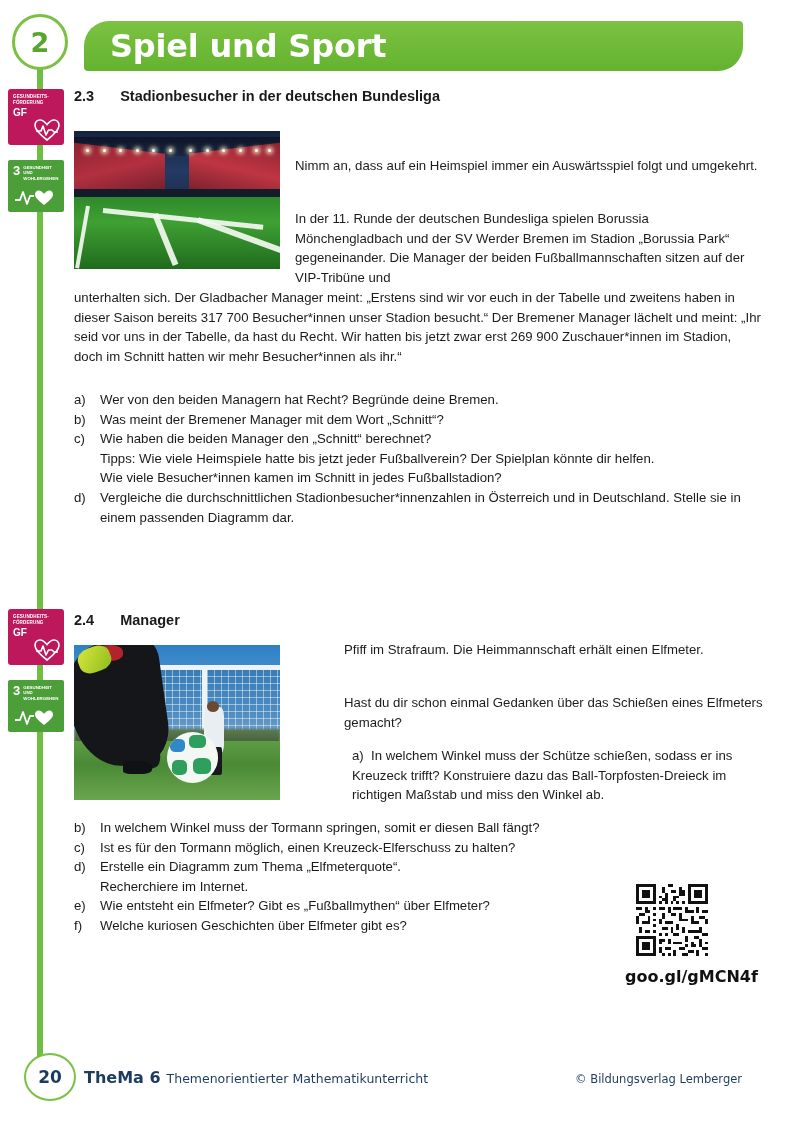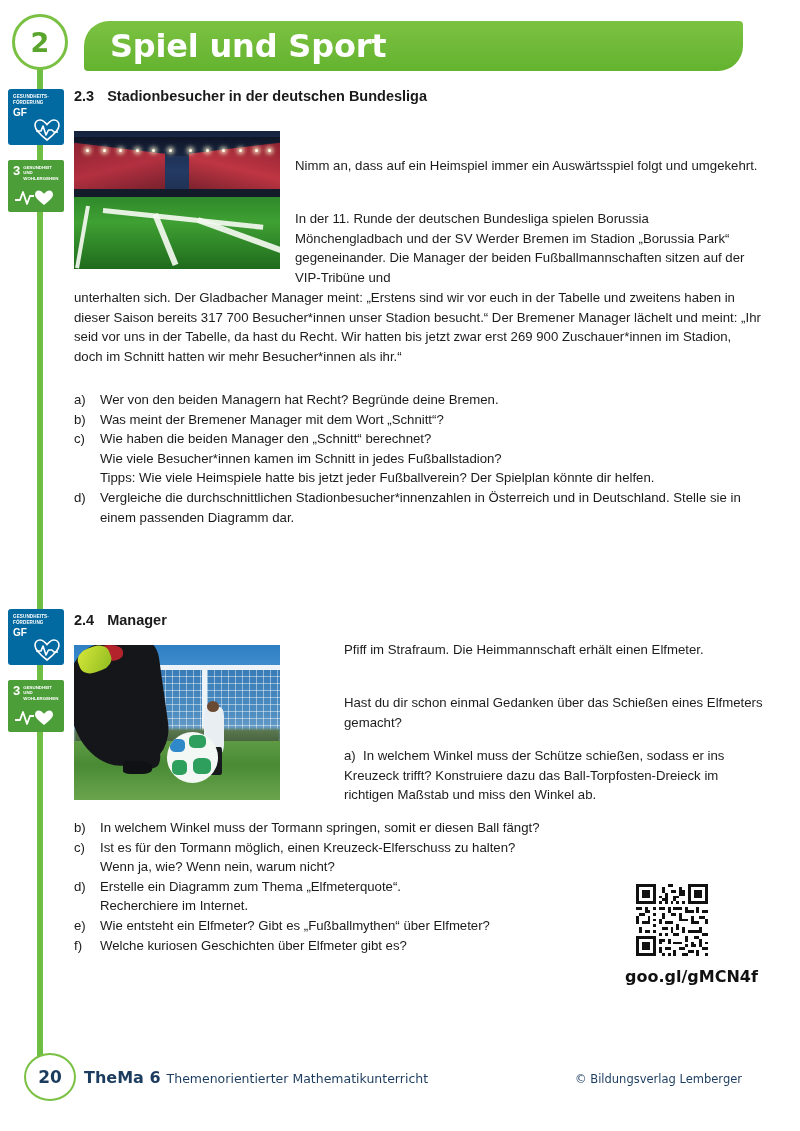--- a/index.html
+++ b/index.html
@@ -55,21 +55,21 @@
     font-weight: bold;
     font-family: "DejaVu Sans", sans-serif;
     letter-spacing: -0.2px;
     margin-left: 26px;
   }
 
   
   .icon-stack { position: absolute; left: 8px; width: 56px; z-index: 4; }
   .icon-gf {
     width: 56px; height: 56px;
-    background: #0369a1;
+    background: #be185d;
     border-radius: 3px;
     color: #ffffff;
     padding: 5px 16px 0 5px;
     position: relative;
   }
   .icon-gf .gf-lines {
     font-size: 4.6px; line-height: 5.6px; font-weight: bold;
     letter-spacing: 0.1px;
     font-family: "Liberation Sans", sans-serif;
   }
@@ -101,21 +101,21 @@
 
   
   .sec-heading {
     position: absolute;
     font-size: 14.5px;
     font-weight: bold;
     color: #1a1a1a;
     font-family: "Liberation Sans", sans-serif;
     white-space: nowrap;
   }
-  .sec-heading .num { margin-right: 13px; }
+  .sec-heading .num { margin-right: 26px; }
 
   
   .photo { position: absolute; overflow: hidden; }
 
   .photo-stadium { left: 74px; top: 131px; width: 206px; height: 138px; }
   .st-sky {
     position: absolute; left: 0; top: 0; width: 100%; height: 52%;
     background: linear-gradient(180deg, #16233f 0%, #243a63 55%, #1d2d4c 100%);
   }
   .st-stand-l {
@@ -406,22 +406,22 @@
     <span class="qtext">Wer von den beiden Managern hat Recht? Begründe deine Bremen.</span>
   </div>
   <div class="qrow">
     <span class="qmark">b)</span>
     <span class="qtext">Was meint der Bremener Manager mit dem Wort „Schnitt“?</span>
   </div>
   <div class="qrow">
     <span class="qmark">c)</span>
     <span class="qtext">Wie haben die beiden Manager den „Schnitt“ berechnet?</span>
   </div>
+  <div class="qsub">Tipps: Wie viele Heimspiele hatte bis jetzt jeder Fußballverein? Der Spielplan könnte dir helfen.</div>
   <div class="qsub">Wie viele Besucher*innen kamen im Schnitt in jedes Fußballstadion?</div>
-  <div class="qsub">Tipps: Wie viele Heimspiele hatte bis jetzt jeder Fußballverein? Der Spielplan könnte dir helfen.</div>
   <div class="qrow">
     <span class="qmark">d)</span>
     <span class="qtext">Vergleiche die durchschnittlichen Stadionbesucher*innenzahlen in Österreich und in Deutschland. Stelle sie in einem passenden Diagramm dar.</span>
   </div>
 </div>
 
 <div class="sec-heading" style="left:74px; top:612px;">
   <span class="num">2.4</span><span>Manager</span>
 </div>
 
@@ -445,34 +445,33 @@
       <i class="b2"></i>
       <i class="b3"></i>
       <i class="b4"></i>
   </div>
 </div>
 
 <div class="txt" style="left:344px; top:640px; width:420px;">Pfiff im Strafraum. Die Heimmannschaft erhält einen Elfmeter.</div>
 
 <div class="txt" style="left:344px; top:693px; width:420px;">Hast du dir schon einmal Gedanken über das Schießen eines Elfmeters gemacht?</div>
 
-<div class="txt" style="left:344px; top:746px; width:420px; text-indent:0;">
+<div class="txt" style="left:352px; top:746px; width:420px; text-indent:0;">
   <span>a)</span>&nbsp;&nbsp;<span>In welchem Winkel muss der Schütze schießen, sodass er ins Kreuzeck trifft? Konstruiere dazu das Ball-Torpfosten-Dreieck im richtigen Maßstab und miss den Winkel ab.</span>
 </div>
 
 <div class="qlist" style="left:74px; top:818px; width:560px;">
   <div class="qrow">
     <span class="qmark">b)</span>
     <span class="qtext">In welchem Winkel muss der Tormann springen, somit er diesen Ball fängt?</span>
   </div>
   <div class="qrow">
     <span class="qmark">c)</span>
     <span class="qtext">Ist es für den Tormann möglich, einen Kreuzeck-Elferschuss zu halten?</span>
   </div>
-  <div class="qsub">Wenn ja, wie? Wenn nein, warum nicht?</div>
   <div class="qrow">
     <span class="qmark">d)</span>
     <span class="qtext">Erstelle ein Diagramm zum Thema „Elfmeterquote“.</span>
   </div>
   <div class="qsub">Recherchiere im Internet.</div>
   <div class="qrow">
     <span class="qmark">e)</span>
     <span class="qtext">Wie entsteht ein Elfmeter? Gibt es „Fußballmythen“ über Elfmeter?</span>
   </div>
   <div class="qrow">

